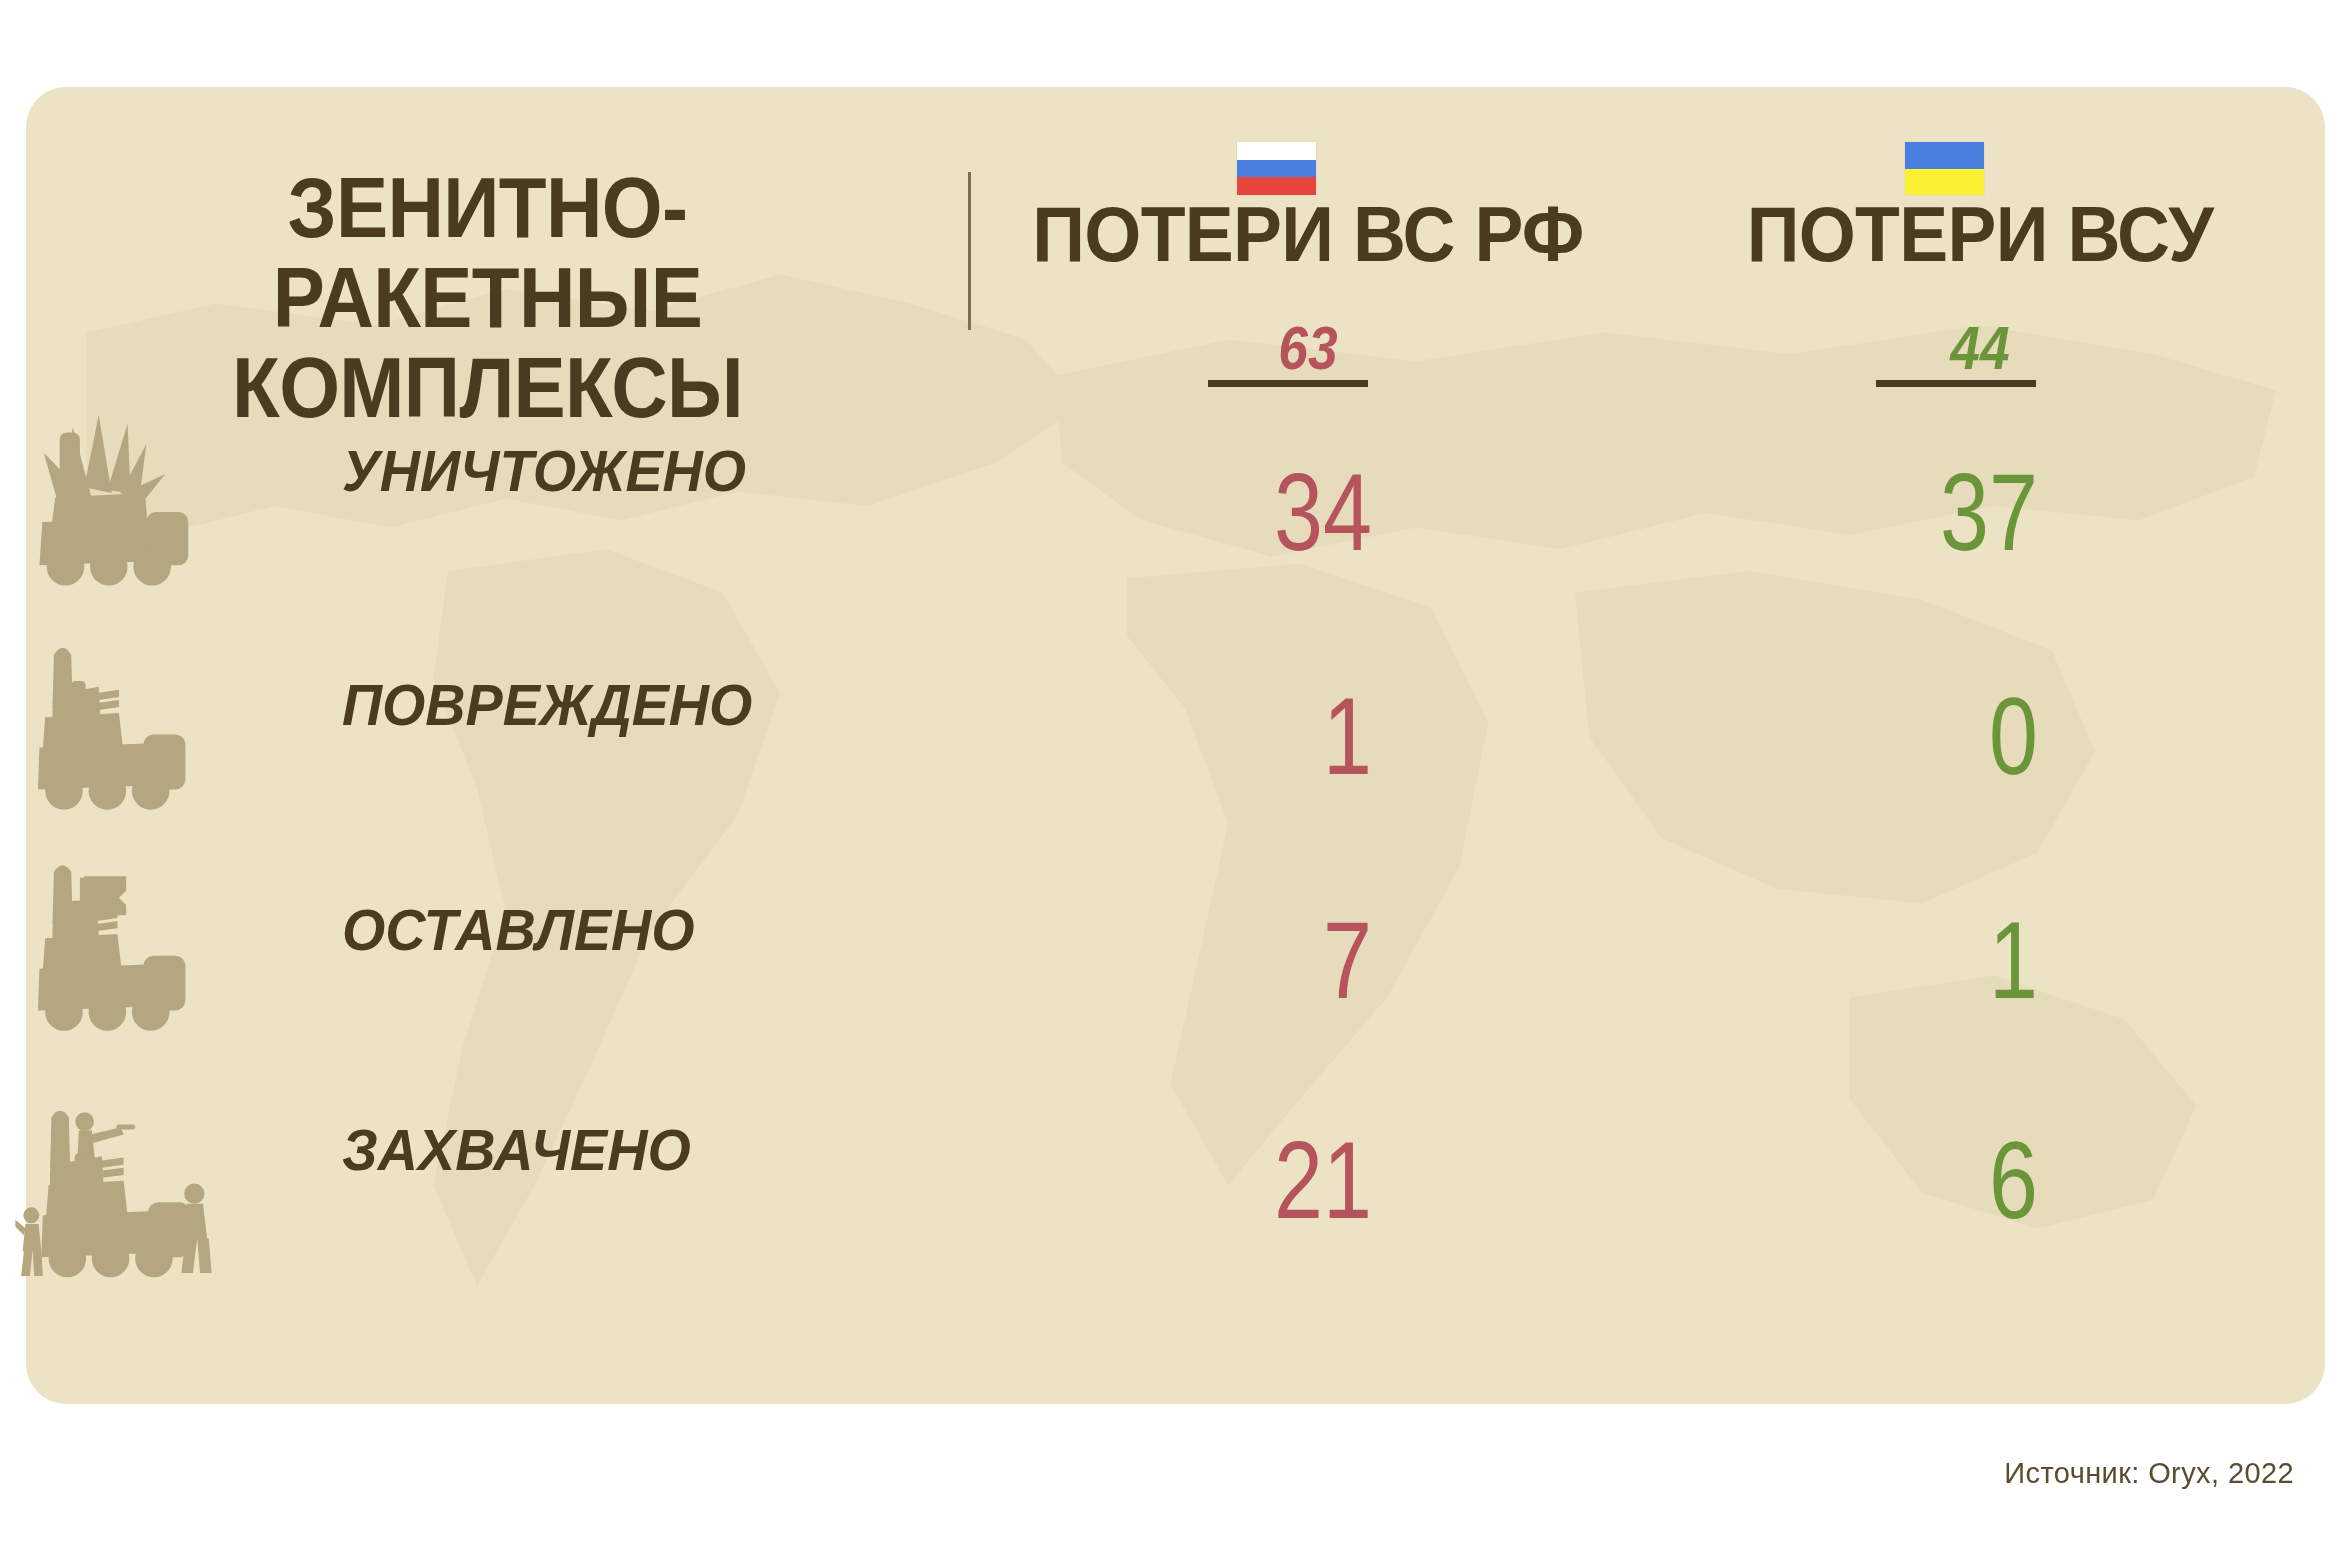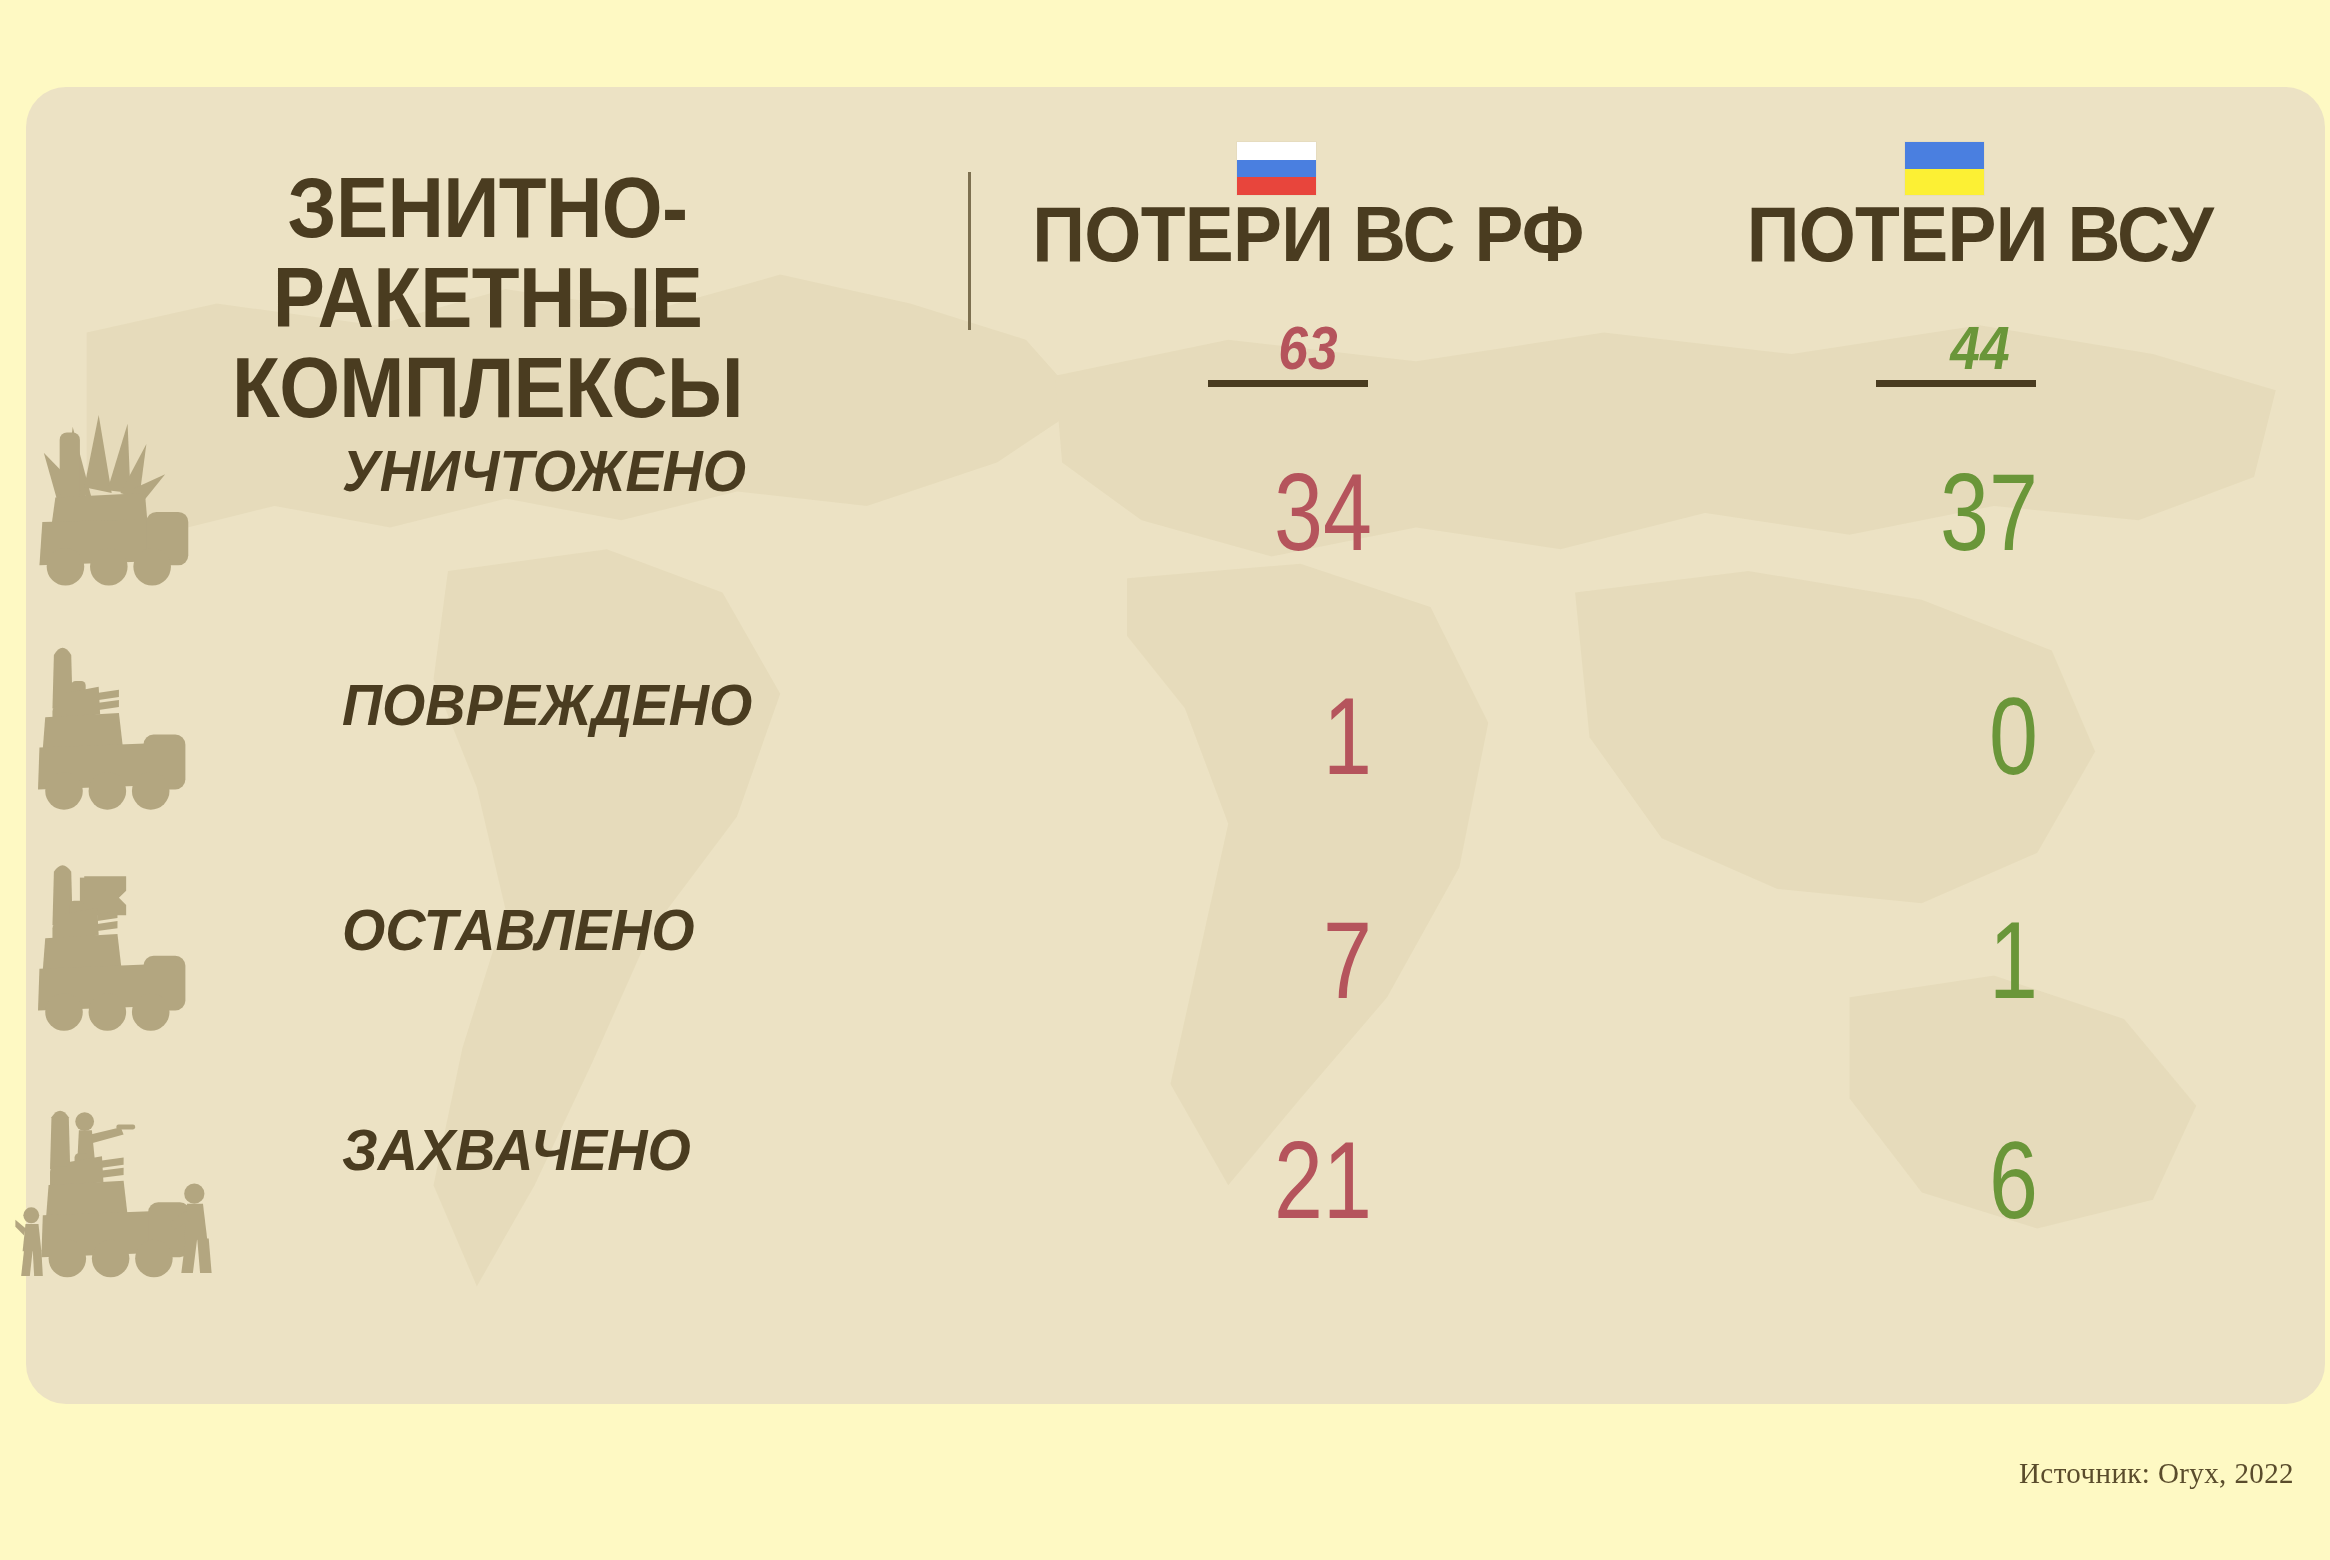--- a/index.html
+++ b/index.html
@@ -7,21 +7,21 @@
     width:2330px;height:1561px;
     background:#d6cbab;
     font-family:"Liberation Sans", sans-serif;
     overflow:hidden;
     position:relative;
   }
 
   
   #frame{
     position:absolute;inset:0;
-    background:#fef9c3;
+    background:#ffffff;
     overflow:hidden;
   }
 
   
   #worldmap{
     position:absolute;left:0;top:0;width:2330px;height:1561px;
     opacity:.55;
     pointer-events:none;
   }
 
@@ -146,21 +146,20 @@
   .val-ua{color:#6a9639;left:1642px;width:396px;}
 
   
   #source{
     position:absolute;
     right:36px;bottom:71px;
     font-size:29px;
     color:#5a4c2c;
     letter-spacing:0.4px;
     white-space:nowrap;
-    font-family:Liberation Serif, serif;
   }
 </style>
 </head>
 <body>
 
 <div id="frame">
 
   <svg id="worldmap" viewBox="0 0 3225 2160" preserveAspectRatio="none">
     <g fill="#e3d9ba">
       <path d="M120 460 L300 420 L520 450 L700 400 L900 430 L1080 380 L1260 420

